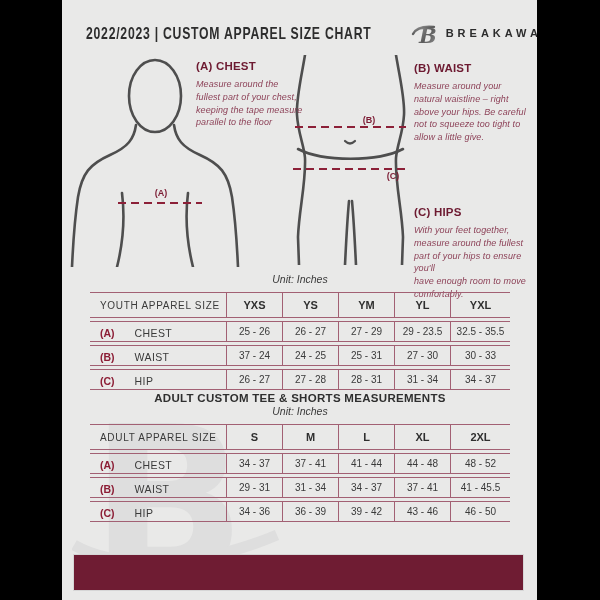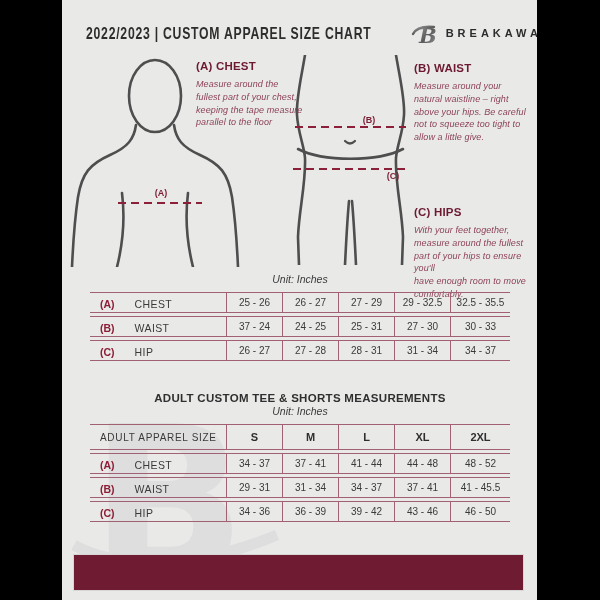--- a/index.html
+++ b/index.html
@@ -154,28 +154,36 @@
       <table class="sizes">
         <colgroup>
             <col style="width:136px">
             <col style="width:56px">
             <col style="width:56px">
             <col style="width:56px">
             <col style="width:56px">
             <col style="width:60px">
           </colgroup>
         <tbody>
+            <tr>
+          <th class="label-col apparel-size-head">YOUTH APPAREL SIZE</th>
+          <th class="size-head">YXS</th>
+          <th class="size-head">YS</th>
+          <th class="size-head">YM</th>
+          <th class="size-head">YL</th>
+          <th class="size-head">YXL</th>
+        </tr>
         <tr>
           <td class="label-col">
             <span class="row-prefix">(A)</span><span class="row-label">CHEST</span>
           </td>
           <td class="value">25 - 26</td>
           <td class="value">26 - 27</td>
           <td class="value">27 - 29</td>
-          <td class="value">29 - 32.5</td>
+          <td class="value">29 - 23.5</td>
           <td class="value">32.5 - 35.5</td>
         </tr>
         <tr>
           <td class="label-col">
             <span class="row-prefix">(B)</span><span class="row-label">WAIST</span>
           </td>
           <td class="value">37 - 24</td>
           <td class="value">24 - 25</td>
           <td class="value">25 - 31</td>
           <td class="value">27 - 30</td>

